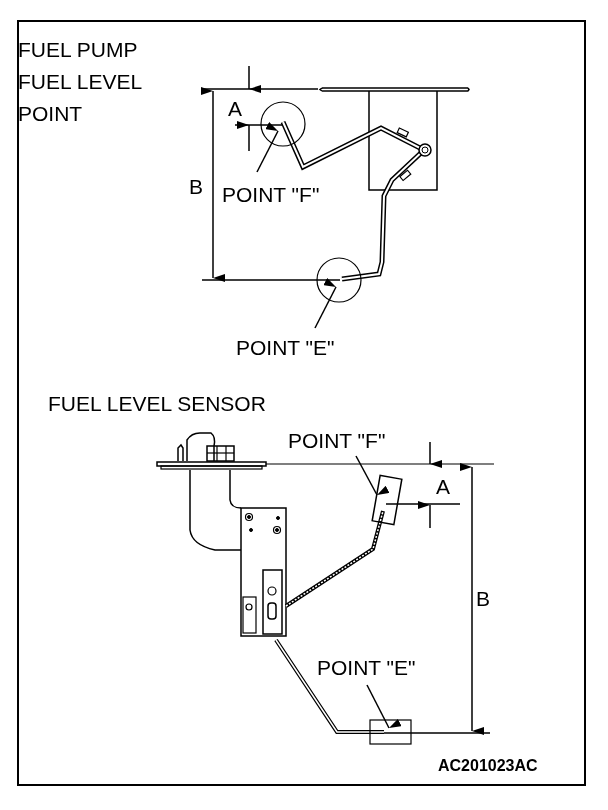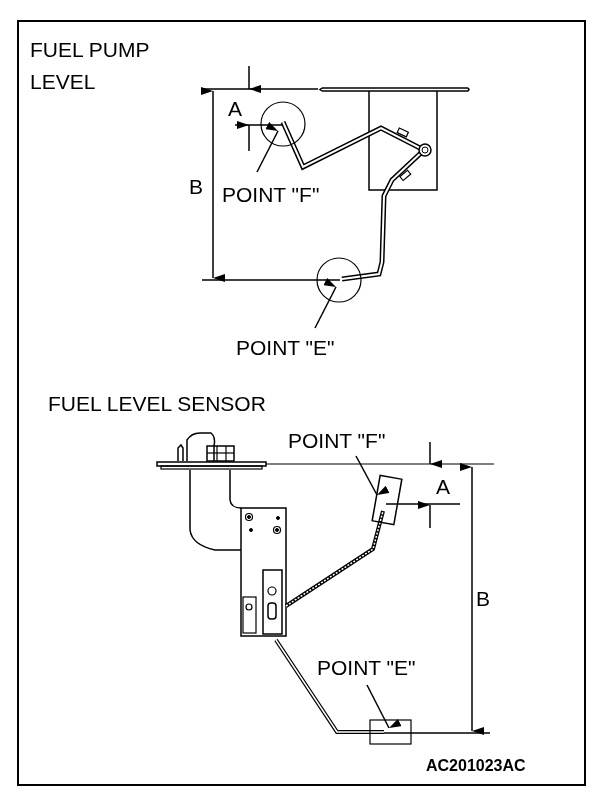--- a/index.html
+++ b/index.html
@@ -1,20 +1,20 @@
 <!DOCTYPE html>
 <html><head>
 <meta charset="utf-8">
 <style>
   html, body { margin: 0; padding: 0; background: #ffffff; }
   body { width: 608px; height: 810px; position: relative; overflow: hidden; font-family: "Liberation Sans", sans-serif; }
   #frame { position: absolute; left: 17px; top: 20px; width: 565px; height: 762px; border: 2px solid #000; box-sizing: content-box; }
   svg { position: absolute; left: 0; top: 0; }
   .lbl { position: absolute; color: #000; font-size: 21px; line-height: 21px; white-space: nowrap; }
-  .title-block { position: absolute; left: 30px; top: 34px; font-size: 21px; line-height: 32px; color: #000; }
+  .title-block { position: absolute; left: 18px; top: 34px; font-size: 21px; line-height: 32px; color: #000; }
   .title-block div { white-space: nowrap; }
   .code { position: absolute; font-weight: bold; font-size: 16px; color: #000; }
 </style>
 </head>
 <body>
 
 <div id="frame"></div>
 
 <svg width="608" height="810" viewBox="0 0 608 810" fill="none" stroke="#000">
   <defs>
@@ -97,26 +97,27 @@
 
     <line x1="472" y1="467" x2="472" y2="731" stroke-width="1.5" marker-start="url(#ah)" marker-end="url(#ah)"></line>
 
     <line x1="356" y1="456" x2="377" y2="495" stroke-width="1.5" marker-end="url(#ah)"></line>
     <line x1="367" y1="685" x2="389" y2="728" stroke-width="1.5" marker-end="url(#ah)"></line>
   </g>
 </svg>
 
 <div class="title-block">
   <div>FUEL PUMP</div>
-  <div>LEVEL</div>
+  <div>FUEL LEVEL</div>
+  <div>POINT</div>
 </div>
 <div class="lbl" style="left:228px; top:98px;">A</div>
 <div class="lbl" style="left:189px; top:176px;">B</div>
 <div class="lbl" style="left:222px; top:184px;">POINT "F"</div>
 <div class="lbl" style="left:236px; top:337px;">POINT "E"</div>
 
 <div class="lbl" style="left:48px; top:393px;">FUEL LEVEL SENSOR</div>
 <div class="lbl" style="left:288px; top:430px;">POINT "F"</div>
 <div class="lbl" style="left:436px; top:476px;">A</div>
 <div class="lbl" style="left:476px; top:588px;">B</div>
 <div class="lbl" style="left:317px; top:657px;">POINT "E"</div>
 
-<div class="code" style="left:426px; top:757px;">AC201023AC</div>
+<div class="code" style="left:438px; top:757px;">AC201023AC</div>
 
 </body></html>

